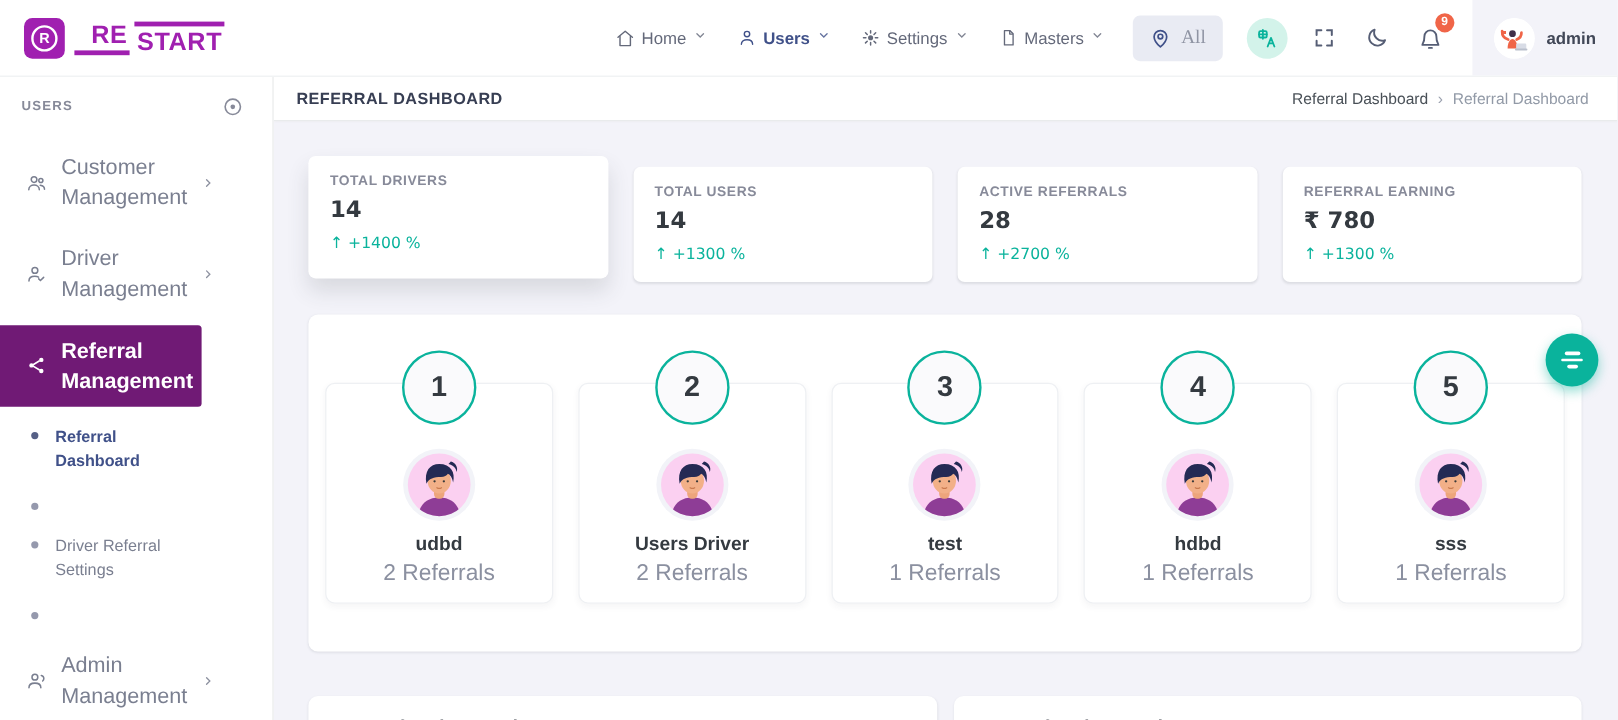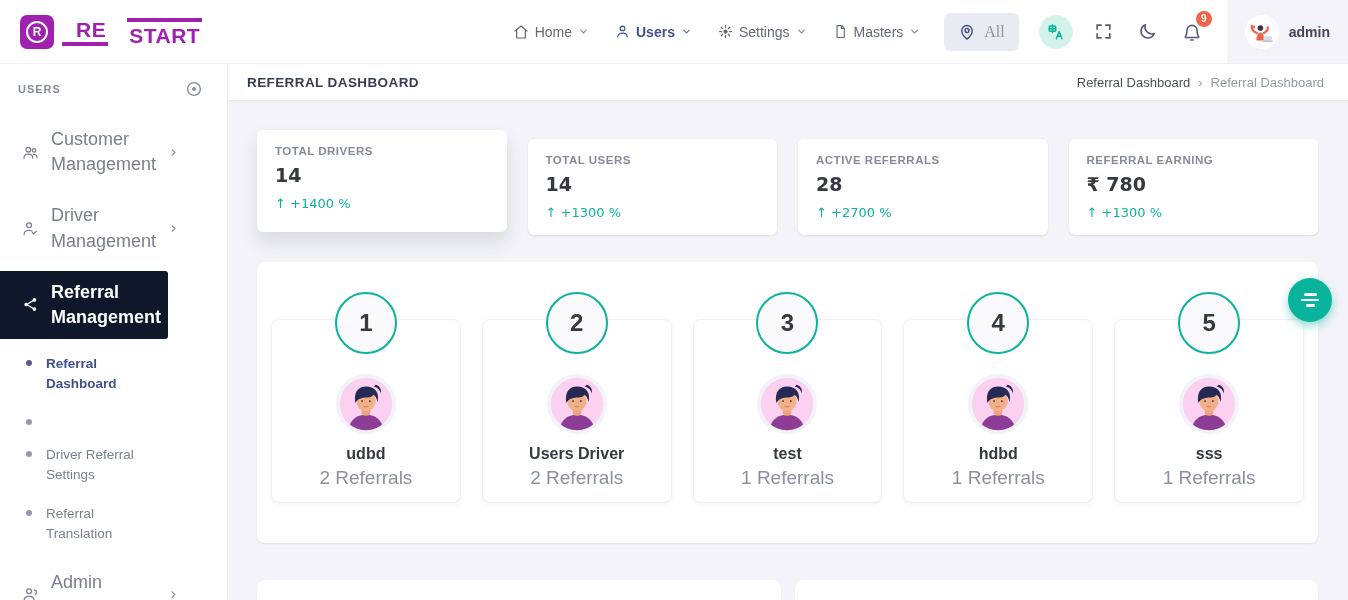--- a/index.html
+++ b/index.html
@@ -6,27 +6,27 @@
   html,body { width:1348px; height:600px; overflow:hidden; }
   body { font-family:"Liberation Sans","DejaVu Sans",sans-serif; background:#f3f3f9; color:#343a40; }
   .app { position:relative; width:1348px; height:600px; overflow:hidden; background:#f3f3f9; }
 
   
   .header { position:absolute; top:0; left:0; right:0; height:64px; background:#fff; border-bottom:1px solid #eef0f2; display:flex; align-items:center; z-index:30; }
   .logo-zone { width:228px; height:100%; display:flex; align-items:center; padding-left:20px; flex-shrink:0; }
   .logo { display:flex; align-items:center; gap:8px; text-decoration:none; cursor:pointer; }
   .logo-sq { width:34px; height:34px; border-radius:7px; background:#a020b0; color:#fff; display:flex; align-items:center; justify-content:center; font-weight:700; font-size:15px; position:relative; }
   .logo-sq span { border:2px solid #fff; border-radius:50%; width:22px; height:22px; display:flex; align-items:center; justify-content:center; font-size:12px; }
-  .logo-text { font-weight:800; color:#a020b0; font-size:21px; letter-spacing:.5px; display:flex; align-items:flex-end; gap:19px; line-height:1; }
+  .logo-text { font-weight:800; color:#a020b0; font-size:21px; letter-spacing:.5px; display:flex; align-items:flex-end; gap:4px; line-height:1; }
   .logo-re { border-bottom:4px solid #a020b0; padding:0 2px 2px 14px; }
   .logo-start { border-top:4px solid #a020b0; padding:3px 2px 0 2px; }
 
   .header-right { margin-left:auto; display:flex; align-items:center; height:100%; }
   .topnav { display:flex; align-items:center; gap:26px; margin-right:24px; }
-  .nav-item { display:flex; align-items:center; gap:6px; color:#64697a; font-size:14px; cursor:pointer; }
+  .nav-item { display:flex; align-items:flex-start; gap:6px; color:#64697a; font-size:14px; cursor:pointer; }
   .nav-item.active { color:#405189; font-weight:700; }
   .nav-item .chev { opacity:.8; }
 
   .loc-box { display:flex; align-items:center; gap:8px; background:#e9ebf3; border-radius:6px; height:38px; padding:0 14px; margin-right:20px; cursor:pointer; }
   .loc-box .loc-val { font-family:"Liberation Serif","DejaVu Serif",serif; font-size:16px; color:#8f94a3; }
   .icon-btn { background:none; border:none; color:#565e75; cursor:pointer; display:flex; align-items:center; justify-content:center; width:34px; height:34px; position:relative; margin-right:10px; }
   .lang-btn { width:34px; height:34px; border-radius:50%; background:#d3f3ea; color:#0ab39c; border:none; display:flex; align-items:center; justify-content:center; cursor:pointer; margin-right:14px; }
   .badge { position:absolute; top:-4px; right:-3px; background:#f06548; color:#fff; font-size:10px; font-weight:700; min-width:16px; height:16px; border-radius:8px; display:flex; align-items:center; justify-content:center; padding:0 4px; }
   .admin-box { height:100%; background:#f3f3f9; display:flex; align-items:center; gap:10px; padding:0 18px; margin-left:8px; cursor:pointer; }
   .admin-avatar { width:34px; height:34px; border-radius:50%; background:#fff; overflow:hidden; flex-shrink:0; }
@@ -34,21 +34,21 @@
 
   
   .sidebar { position:absolute; top:64px; left:0; bottom:0; width:228px; background:#fff; border-right:1px solid #e9ebec; overflow:hidden; z-index:20; }
   .side-head { display:flex; align-items:center; justify-content:space-between; padding:16px 24px 6px 18px; }
   .side-section { font-size:11px; letter-spacing:1px; color:#878a99; font-weight:600; }
   .side-toggle { background:none; border:none; color:#878a99; cursor:pointer; display:flex; }
   .menu { margin-top:14px; }
   .s-item { display:flex; align-items:center; gap:12px; width:168px; padding:9px 10px 9px 22px; color:#7a7f90; font-size:18px; line-height:1.4; cursor:pointer; margin-bottom:8px; }
   .s-item .lbl { flex:1; }
   .s-item .chev { flex-shrink:0; opacity:.85; }
-  .s-item.active { background:#0f172a; color:#fff; font-weight:600; border-radius:0 3px 3px 0; }
+  .s-item.active { background:#701a75; color:#fff; font-weight:600; border-radius:0 3px 3px 0; }
   .submenu { margin:4px 0 10px 0; }
   .sub-item { display:flex; align-items:flex-start; gap:14px; width:168px; padding:7px 8px 7px 26px; color:#7a7f90; font-size:13.5px; line-height:1.45; cursor:pointer; margin-bottom:6px; }
   .sub-item .dot { width:6px; height:6px; border-radius:50%; background:#9599ad; margin-top:6px; flex-shrink:0; }
   .sub-item.active { color:#405189; font-weight:700; }
   .sub-item.active .dot { background:#566086; }
 
   
   .crumbbar { position:absolute; top:64px; left:228px; right:0; height:37px; background:#fff; border-bottom:1px solid #e9ebec; box-shadow:0 1px 2px rgba(0,0,0,.03); display:flex; align-items:center; justify-content:space-between; padding:0 24px 0 19px; z-index:10; }
   .page-title { font-size:13.5px; font-weight:800; letter-spacing:.4px; color:#373e53; }
   .crumbs { display:flex; align-items:center; gap:8px; font-size:13px; }
@@ -280,21 +280,20 @@
         </div>
         <div class="sub-item">
           <span class="dot"></span>
         </div>
         <div class="sub-item">
           <span class="dot"></span>
           <span>Driver Referral Settings</span>
         </div>
         <div class="sub-item">
           <span class="dot"></span>
-          <span>Referral Translation</span>
         </div>
       </div>
 
       <div class="s-item">
         <svg class="ic" width="17" height="17" viewBox="0 0 24 24" fill="none" stroke="currentColor" stroke-width="1.8" stroke-linecap="round">
             <circle cx="10" cy="7.5" r="3.4"></circle>
             <path d="M3 20c0-3.6 3.2-5.5 7-5.5s7 1.9 7 5.5"></path>
             <path d="M17.5 5.5c1.8.4 3 1.8 3 3.6 0 1.2-.5 2.2-1.4 2.9"></path>
           </svg>
         <span class="lbl">Admin Management</span>

